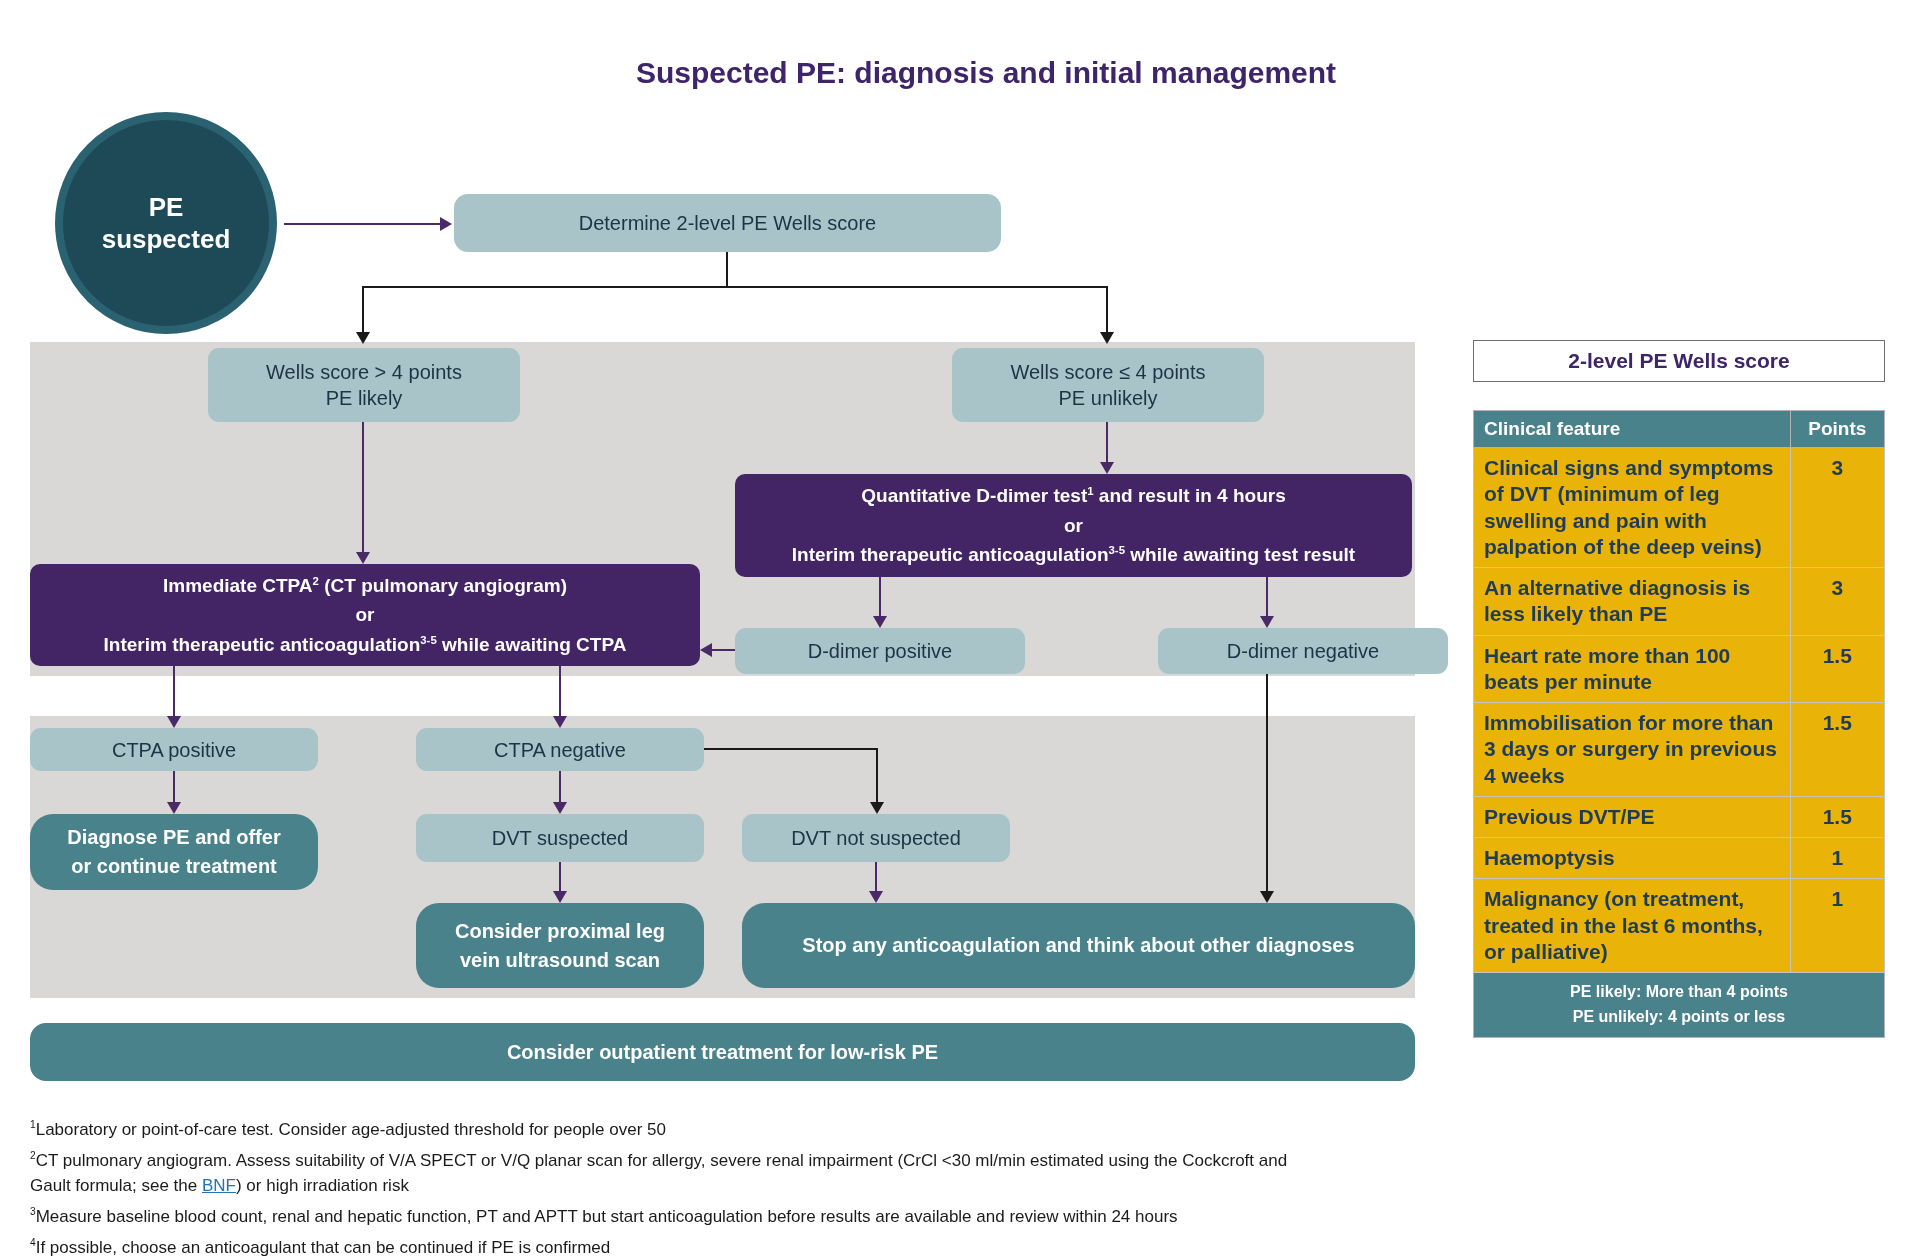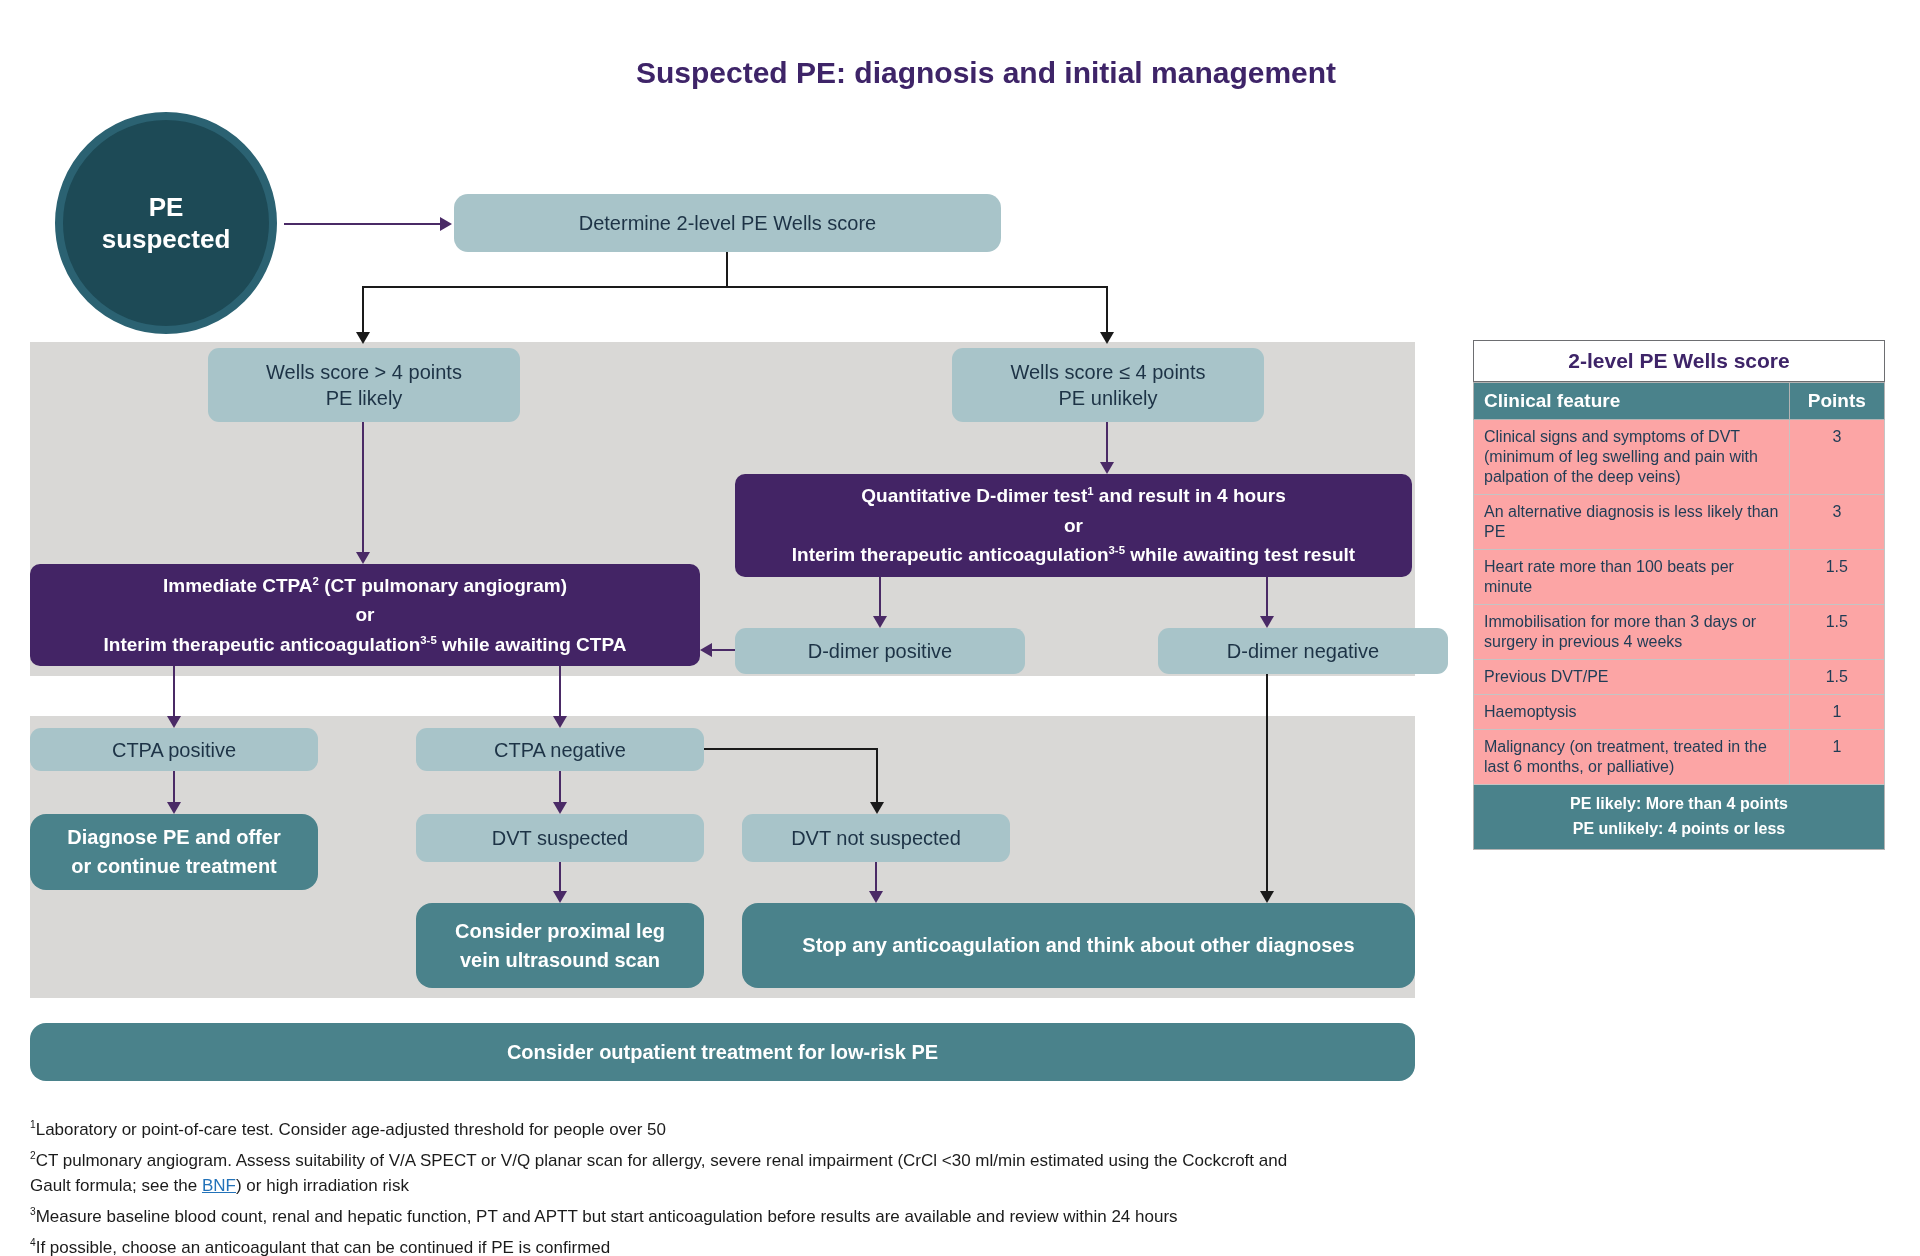--- a/index.html
+++ b/index.html
@@ -14,43 +14,43 @@
   .start-circle{position:absolute;left:55px;top:112px;width:222px;height:222px;
                 border-radius:50%;background:#1d4a56;border:8px solid #2b6272;
                 box-sizing:border-box;display:flex;flex-direction:column;justify-content:center;
                 align-items:center;color:#ffffff;font-weight:bold;font-size:26px;line-height:1.25;}
 
   .box{position:absolute;display:flex;flex-direction:column;justify-content:center;
        align-items:center;text-align:center;box-sizing:border-box;}
   .box-light{background:#a8c4c9;color:#1d3346;border-radius:11px;font-size:20px;line-height:1.3;}
   .box-purple{background:#432465;color:#ffffff;border-radius:10px;font-weight:bold;
               font-size:19px;line-height:1.55;}
-  .box-teal{background:#4a828b;color:#ffffff;border-radius:16px;font-weight:bold;
+  .box-teal{background:#4a828b;color:#ffffff;border-radius:23px;font-weight:bold;
             font-size:20px;line-height:1.45;}
   .banner{border-radius:16px;}
   sup{font-size:0.6em;}
 
   .vline,.hline{position:absolute;}
   .pline{background:#4a2a66;}
   .kline{background:#1a1a1a;}
   .ah{position:absolute;width:0;height:0;}
   .ah-down-p{border-left:7px solid transparent;border-right:7px solid transparent;border-top:12px solid #4a2a66;}
   .ah-down-k{border-left:7px solid transparent;border-right:7px solid transparent;border-top:12px solid #1a1a1a;}
   .ah-left-p{border-top:7px solid transparent;border-bottom:7px solid transparent;border-right:12px solid #4a2a66;}
   .ah-right-p{border-top:7px solid transparent;border-bottom:7px solid transparent;border-left:12px solid #4a2a66;}
 
   .wells-table{position:absolute;left:1473px;top:340px;width:412px;border-radius:19px;}
   .wt-title{border:1px solid #6d6e71;background:#ffffff;color:#3e2468;font-weight:bold;
             font-size:21px;text-align:center;padding:8px 4px;}
-  .wt-table{width:100%;border-collapse:collapse;border:1px solid #b3b3b3;}
+  .wt-table{width:100%;border-collapse:collapse;border:1px solid #b3b3b3;margin-top:28px;}
   .wt-table th{background:#4a828b;color:#ffffff;font-size:19px;text-align:left;
                padding:7px 10px;border:1px solid #b3b3b3;}
   .wt-table th.pts{text-align:center;padding:7px 4px;}
-  .wt-table td{background:#fca5a5;color:#1f3c55;font-size:16px;line-height:1.25;
-               padding:7px 10px;border:1px solid #c4c4c4;vertical-align:top;}
+  .wt-table td{background:#eab308;color:#1f3c55;font-size:21px;line-height:1.25;
+               padding:7px 10px;border:1px solid #c4c4c4;vertical-align:top;font-weight:bold;}
   .wt-table td.pts{text-align:center;padding:7px 4px;}
   .wt-footer{background:#4a828b;color:#ffffff;font-weight:bold;font-size:16px;
              text-align:center;padding:7px 14px;line-height:1.55;border:1px solid #b3b3b3;border-top:none;}
 
   .footnotes{position:absolute;left:30px;top:1112px;width:1400px;font-size:17px;
              line-height:26px;color:#1b1b1b;}
   .footnotes a{color:#2272b9;text-decoration:underline;cursor:pointer;}
 </style>
 </head>
 <body>

